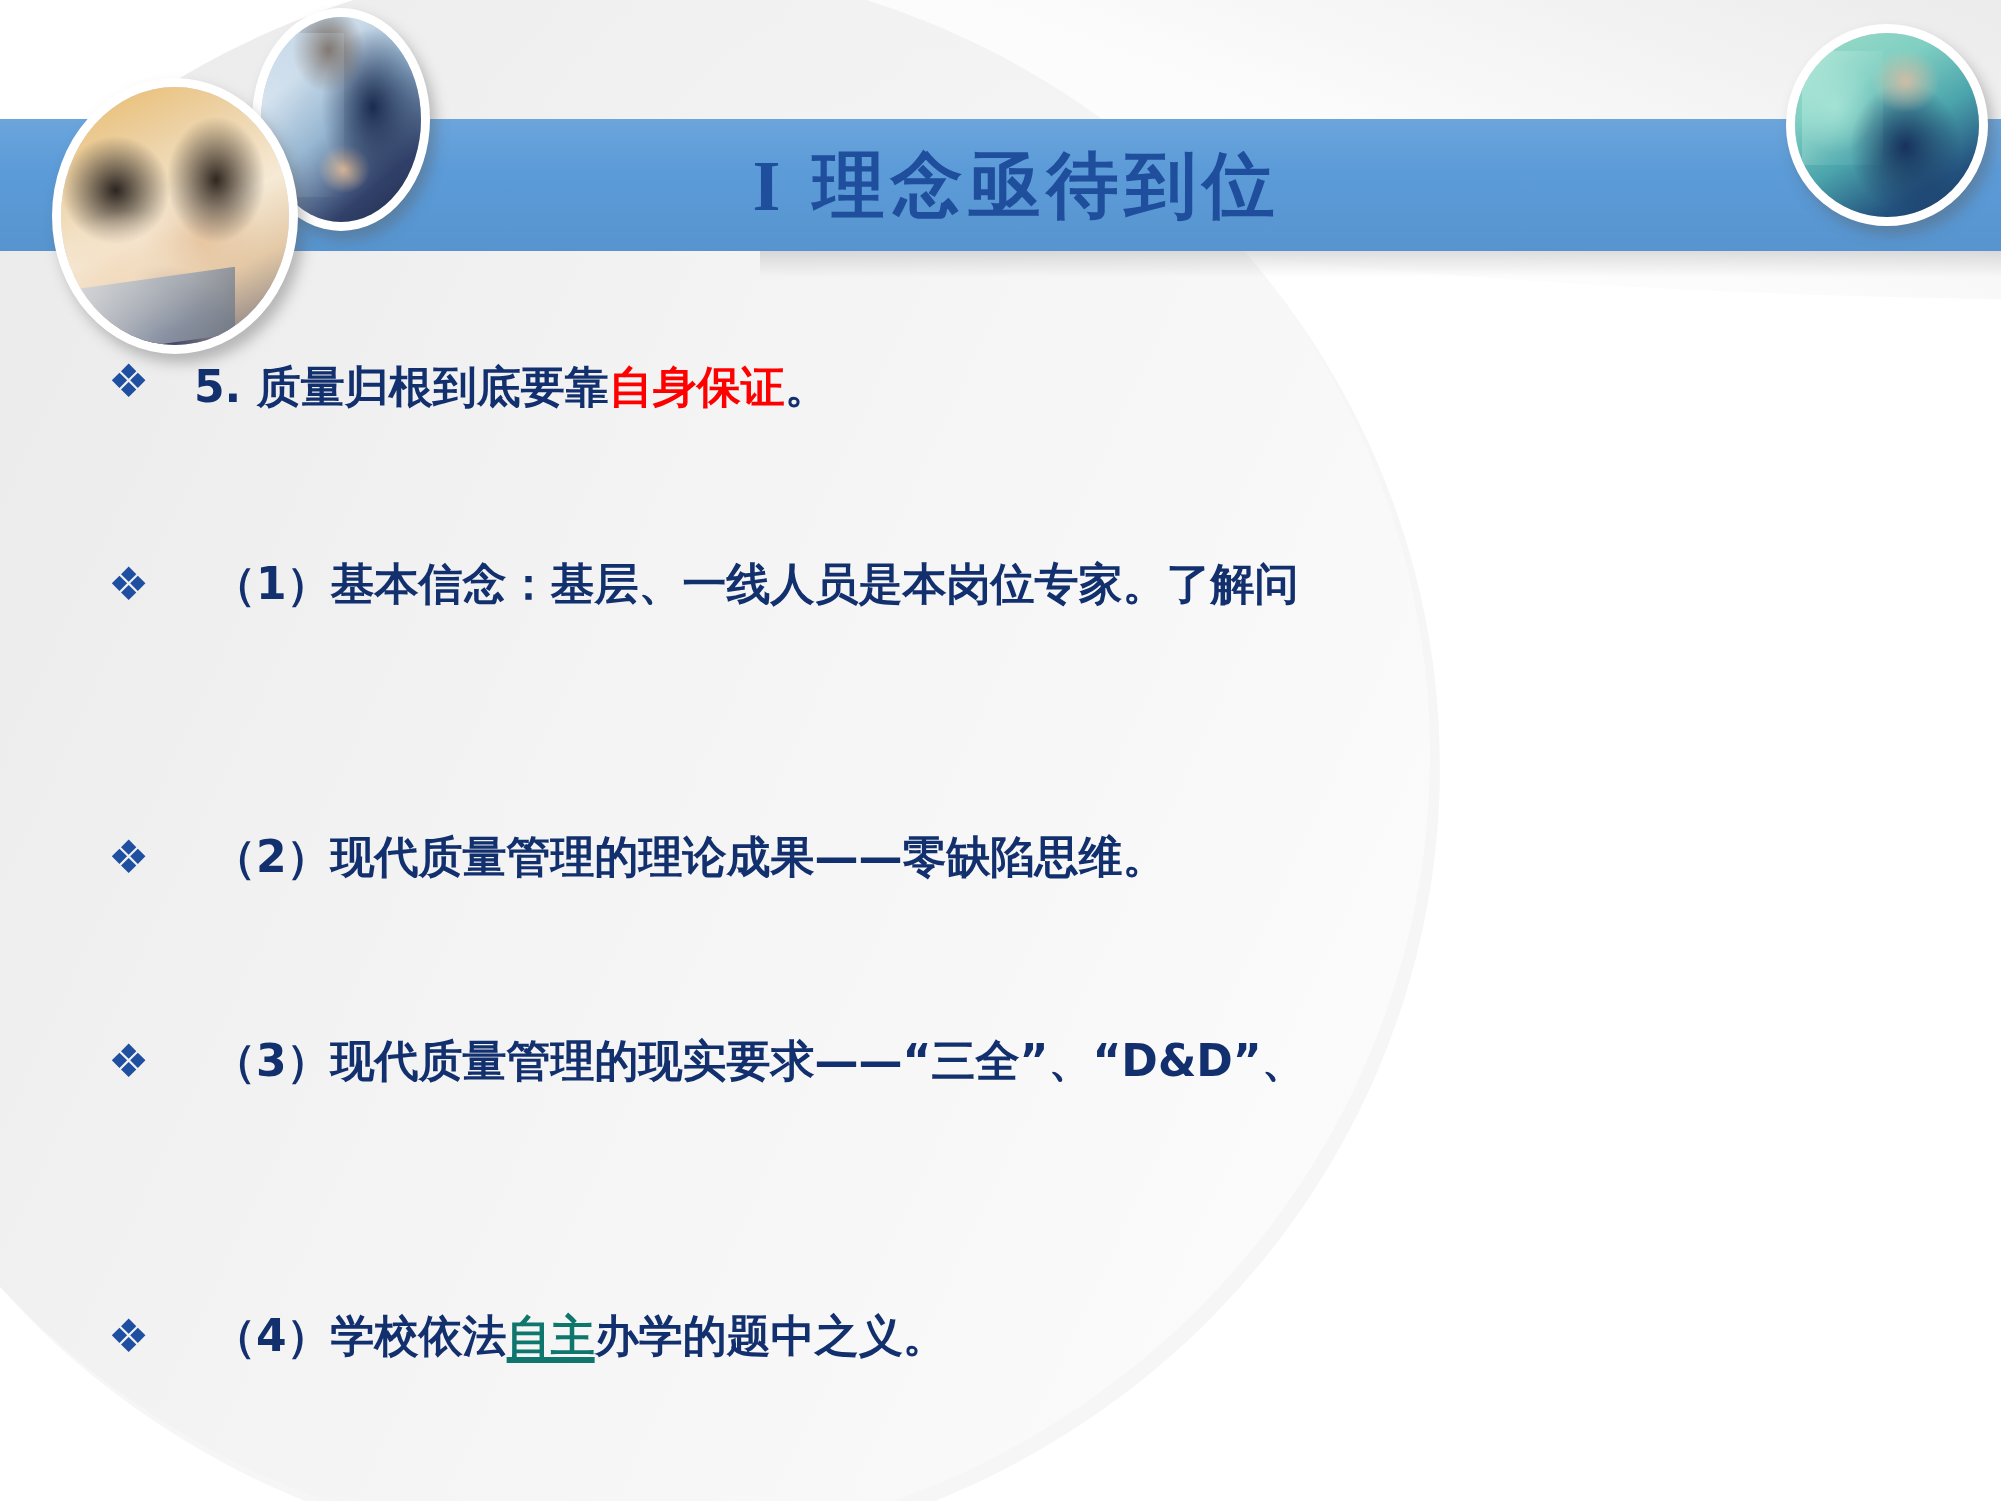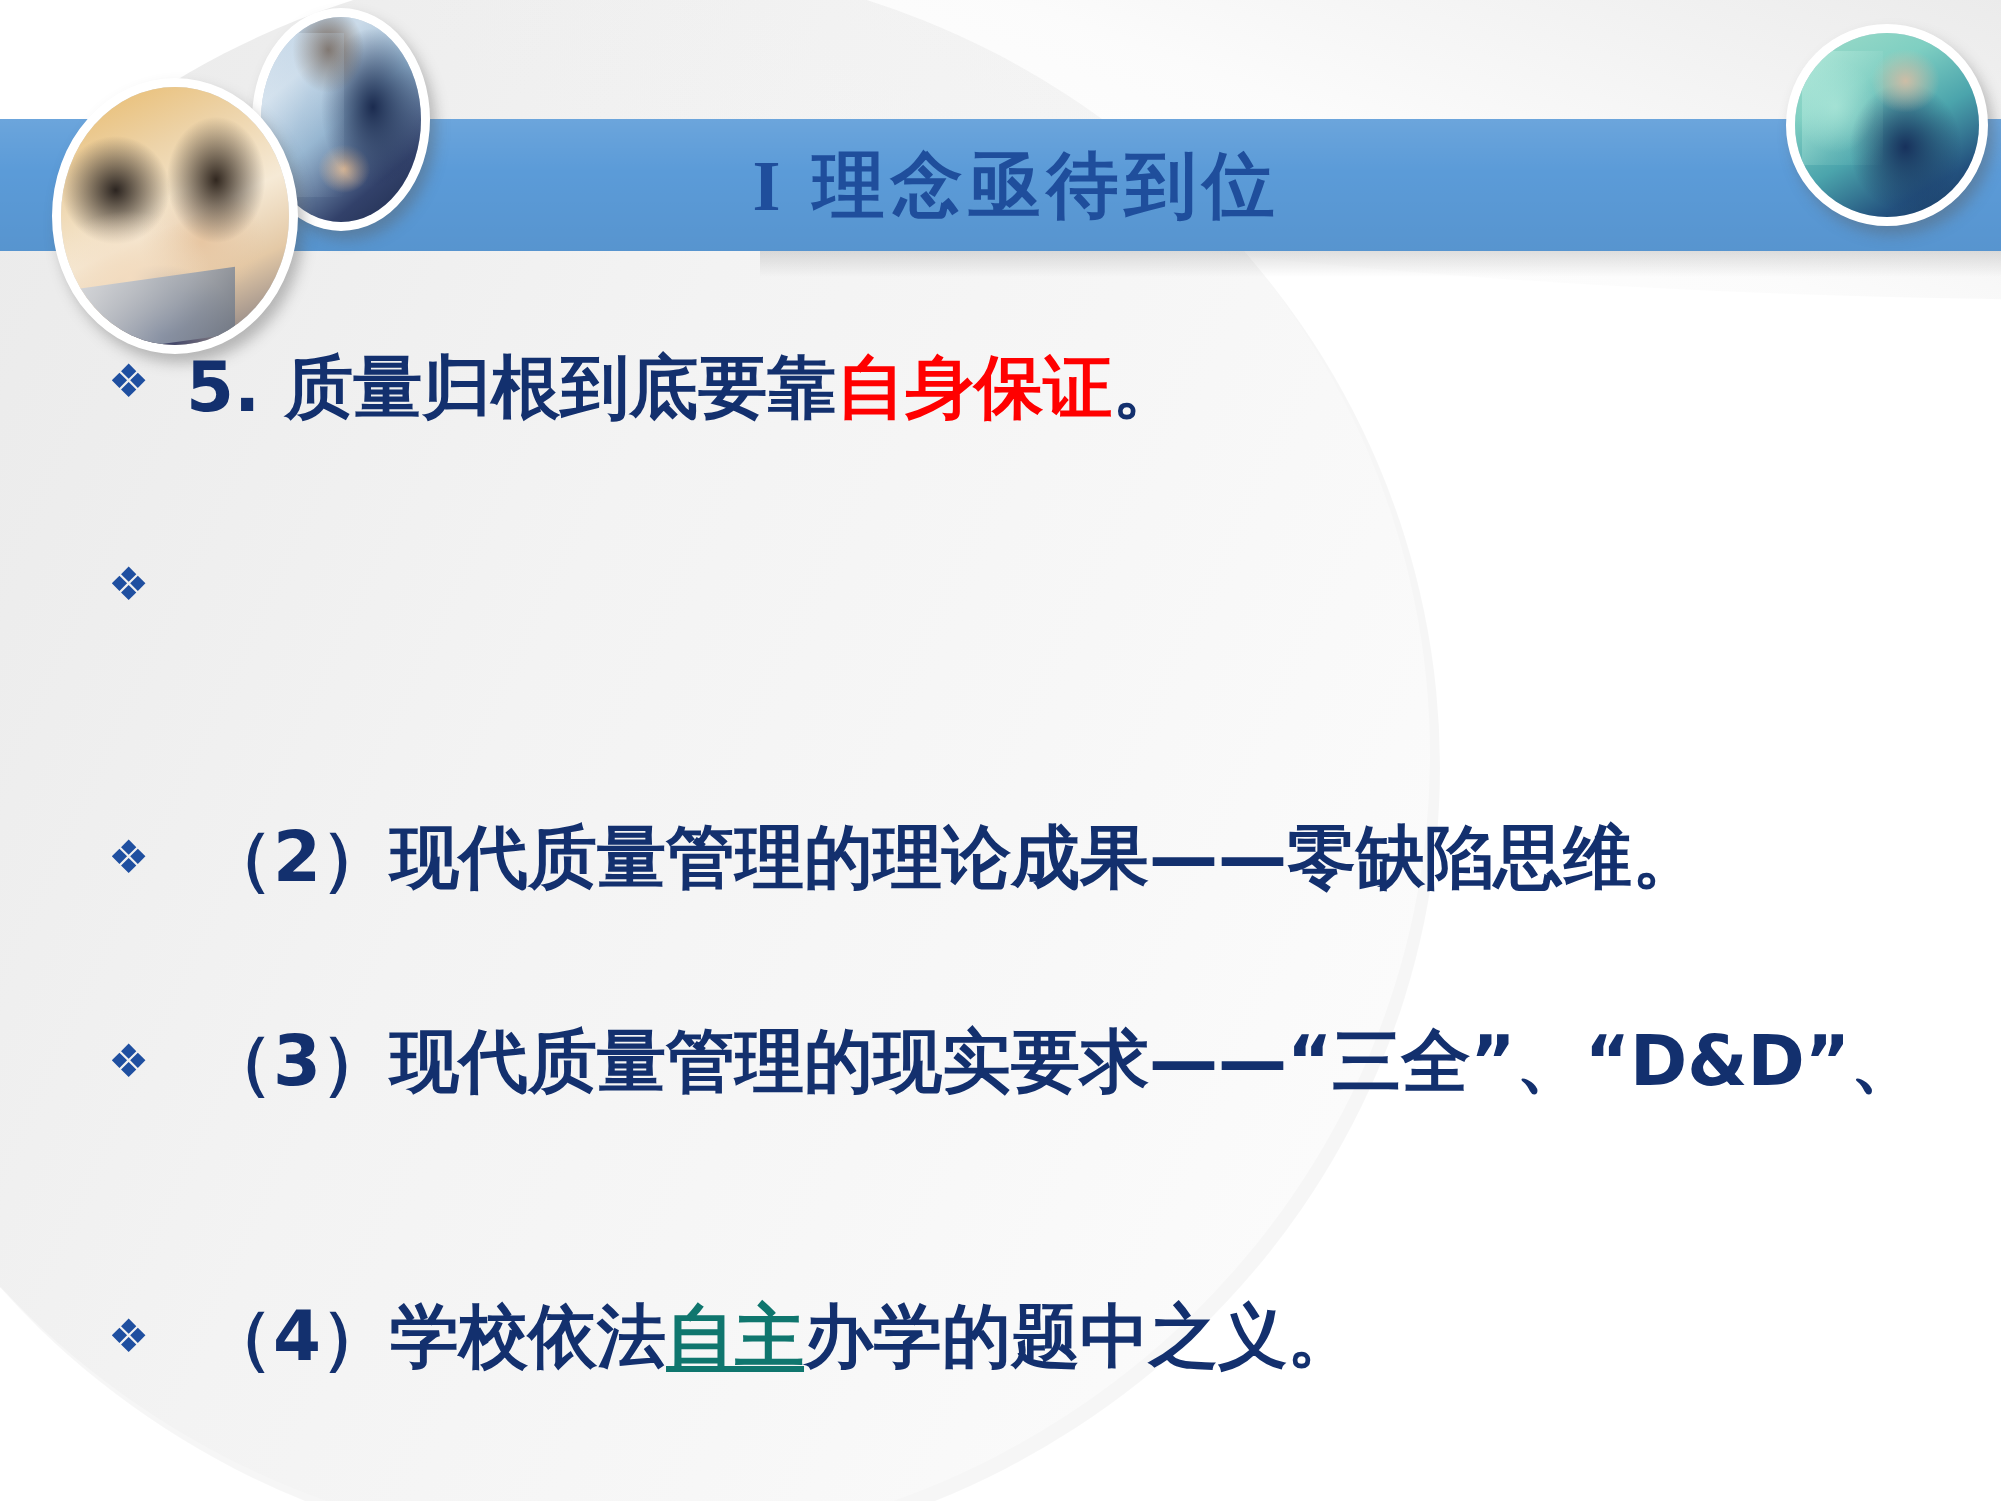--- a/index.html
+++ b/index.html
@@ -177,23 +177,24 @@
     color: #1f4fa0;
     font-size: 46px;
     line-height: 1;
     flex: 0 0 auto;
     width: 78px;
     text-align: left;
     padding-top: 16px;
   }
   .bullet-text {
     flex: 1 1 auto;
-    font-size: 69px;
+    font-size: 44px;
     line-height: 78px;
     letter-spacing: 0px;
+    margin-left: 8px;
   }
   .b1 { left: 108px; top: 348px;  width: 1800px; }
   .b2 { left: 108px; top: 545px;  width: 1840px; }
   .b3 { left: 108px; top: 818px;  width: 1840px; }
   .b4 { left: 108px; top: 1022px; width: 1860px; }
   .b5 { left: 108px; top: 1297px; width: 1840px; }
 
   .b1 .bullet-marker { padding-top: 10px; }
 
   .hl-red    { color: #ff0000; }
@@ -230,21 +231,21 @@
 
   <div class="body">
 
     <div class="bullet b1">
       <span class="bullet-marker">❖</span>
       <span class="bullet-text"><span>5. 质量归根到底要靠</span><span class="hl-red">自身保证</span><span>。</span></span>
     </div>
 
     <div class="bullet b2">
       <span class="bullet-marker">❖</span>
-      <span class="bullet-text indent-pad"><br></span>
+      <span class="bullet-text indent-pad"><span>（1）基本信念：基层、一线人员是本岗位专家。了解问</span><br></span>
     </div>
 
     <div class="bullet b3">
       <span class="bullet-marker">❖</span>
       <span class="bullet-text indent-pad">（2）现代质量管理的理论成果——零缺陷思维。</span>
     </div>
 
     <div class="bullet b4">
       <span class="bullet-marker">❖</span>
       <span class="bullet-text indent-pad"><span>（3）现代质量管理的现实要求——“三全”、“D&amp;D”、</span><br></span>

